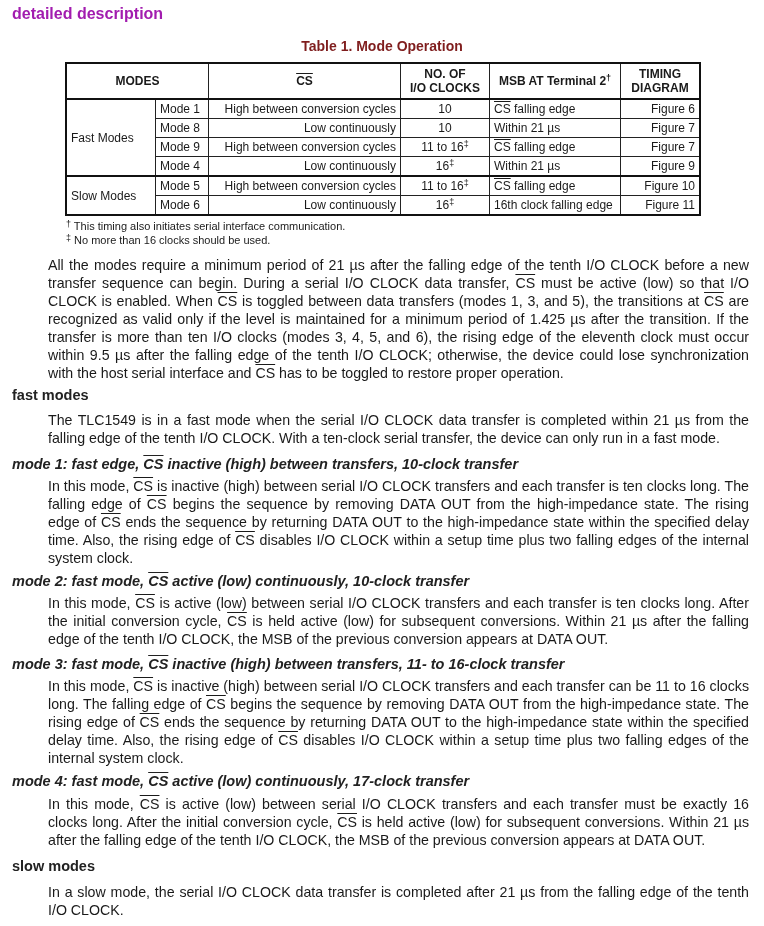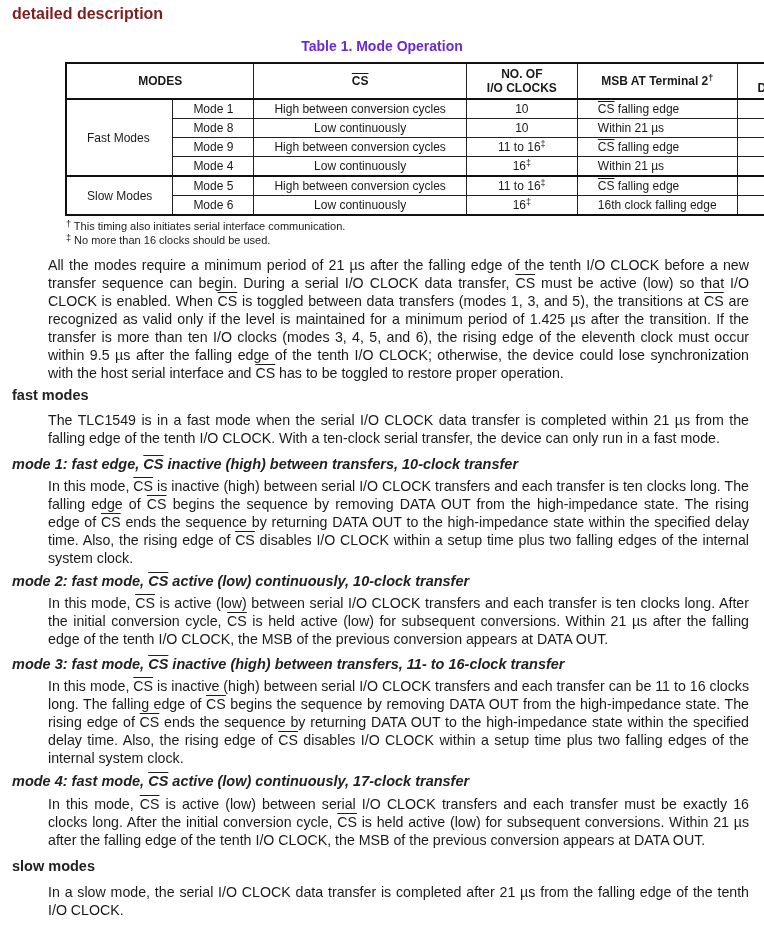--- a/index.html
+++ b/index.html
@@ -3,50 +3,50 @@
 <meta charset="utf-8">
 <style>
   html, body { margin: 0; padding: 0; background: #ffffff; }
   body {
     width: 764px; height: 926px; overflow: hidden; position: relative;
     font-family: "Liberation Sans", sans-serif; color: #1a1a1a;
   }
   .ol { text-decoration: overline; }
   #page-title {
     position: absolute; left: 12px; top: 5px;
-    font-size: 16px; font-weight: bold; color: #7f1d1d;
+    font-size: 16px; font-weight: bold; color: #a21caf;
   }
   #table-caption {
     position: absolute; left: 0; width: 764px; top: 38px; text-align: center;
-    font-size: 14px; font-weight: bold; color: #6d28d9;
+    font-size: 14px; font-weight: bold; color: #7f1d1d;
     padding-left: 0; box-sizing: border-box;
   }
   #table-caption span { position: relative; left: 0; }
   table.modes {
     position: absolute; left: 65px; top: 62px;
     border-collapse: collapse;
     border: 2.5px solid #111;
     font-size: 12px;
   }
   table.modes td, table.modes th {
     border: 1px solid #222;
-    padding: 0 20px;
+    padding: 0 4px;
     height: 18px;
     line-height: 18px;
     white-space: nowrap;
   }
   table.modes th {
     font-weight: bold; font-size: 12px; text-align: center;
     height: 34px; line-height: 14px;
     border-bottom: 2px solid #111;
   }
   table.modes tr.group-sep td { border-top: 2px solid #111; }
   .c-group { width: 80px; text-align: left; padding-left: 4px; }
   .c-mode { width: 44px; text-align: left; }
-  .c-cs { width: 183px; text-align: center; margin-top: 25px; }
+  .c-cs { width: 183px; text-align: right; margin-top: 25px; }
   .c-clk { width: 80px; text-align: center; }
   .c-msb { width: 122px; text-align: left; }
   .c-fig { width: 70px; text-align: right; }
   sup { font-size: 9px; line-height: 0; vertical-align: 4px; }
   .footnotes {
     position: absolute; left: 66px; top: 219px; font-size: 11px; line-height: 14px;
   }
   .footnotes sup { font-size: 9px; vertical-align: 3px; }
   .block {
     position: absolute; font-size: 14.2px; line-height: 18px;

